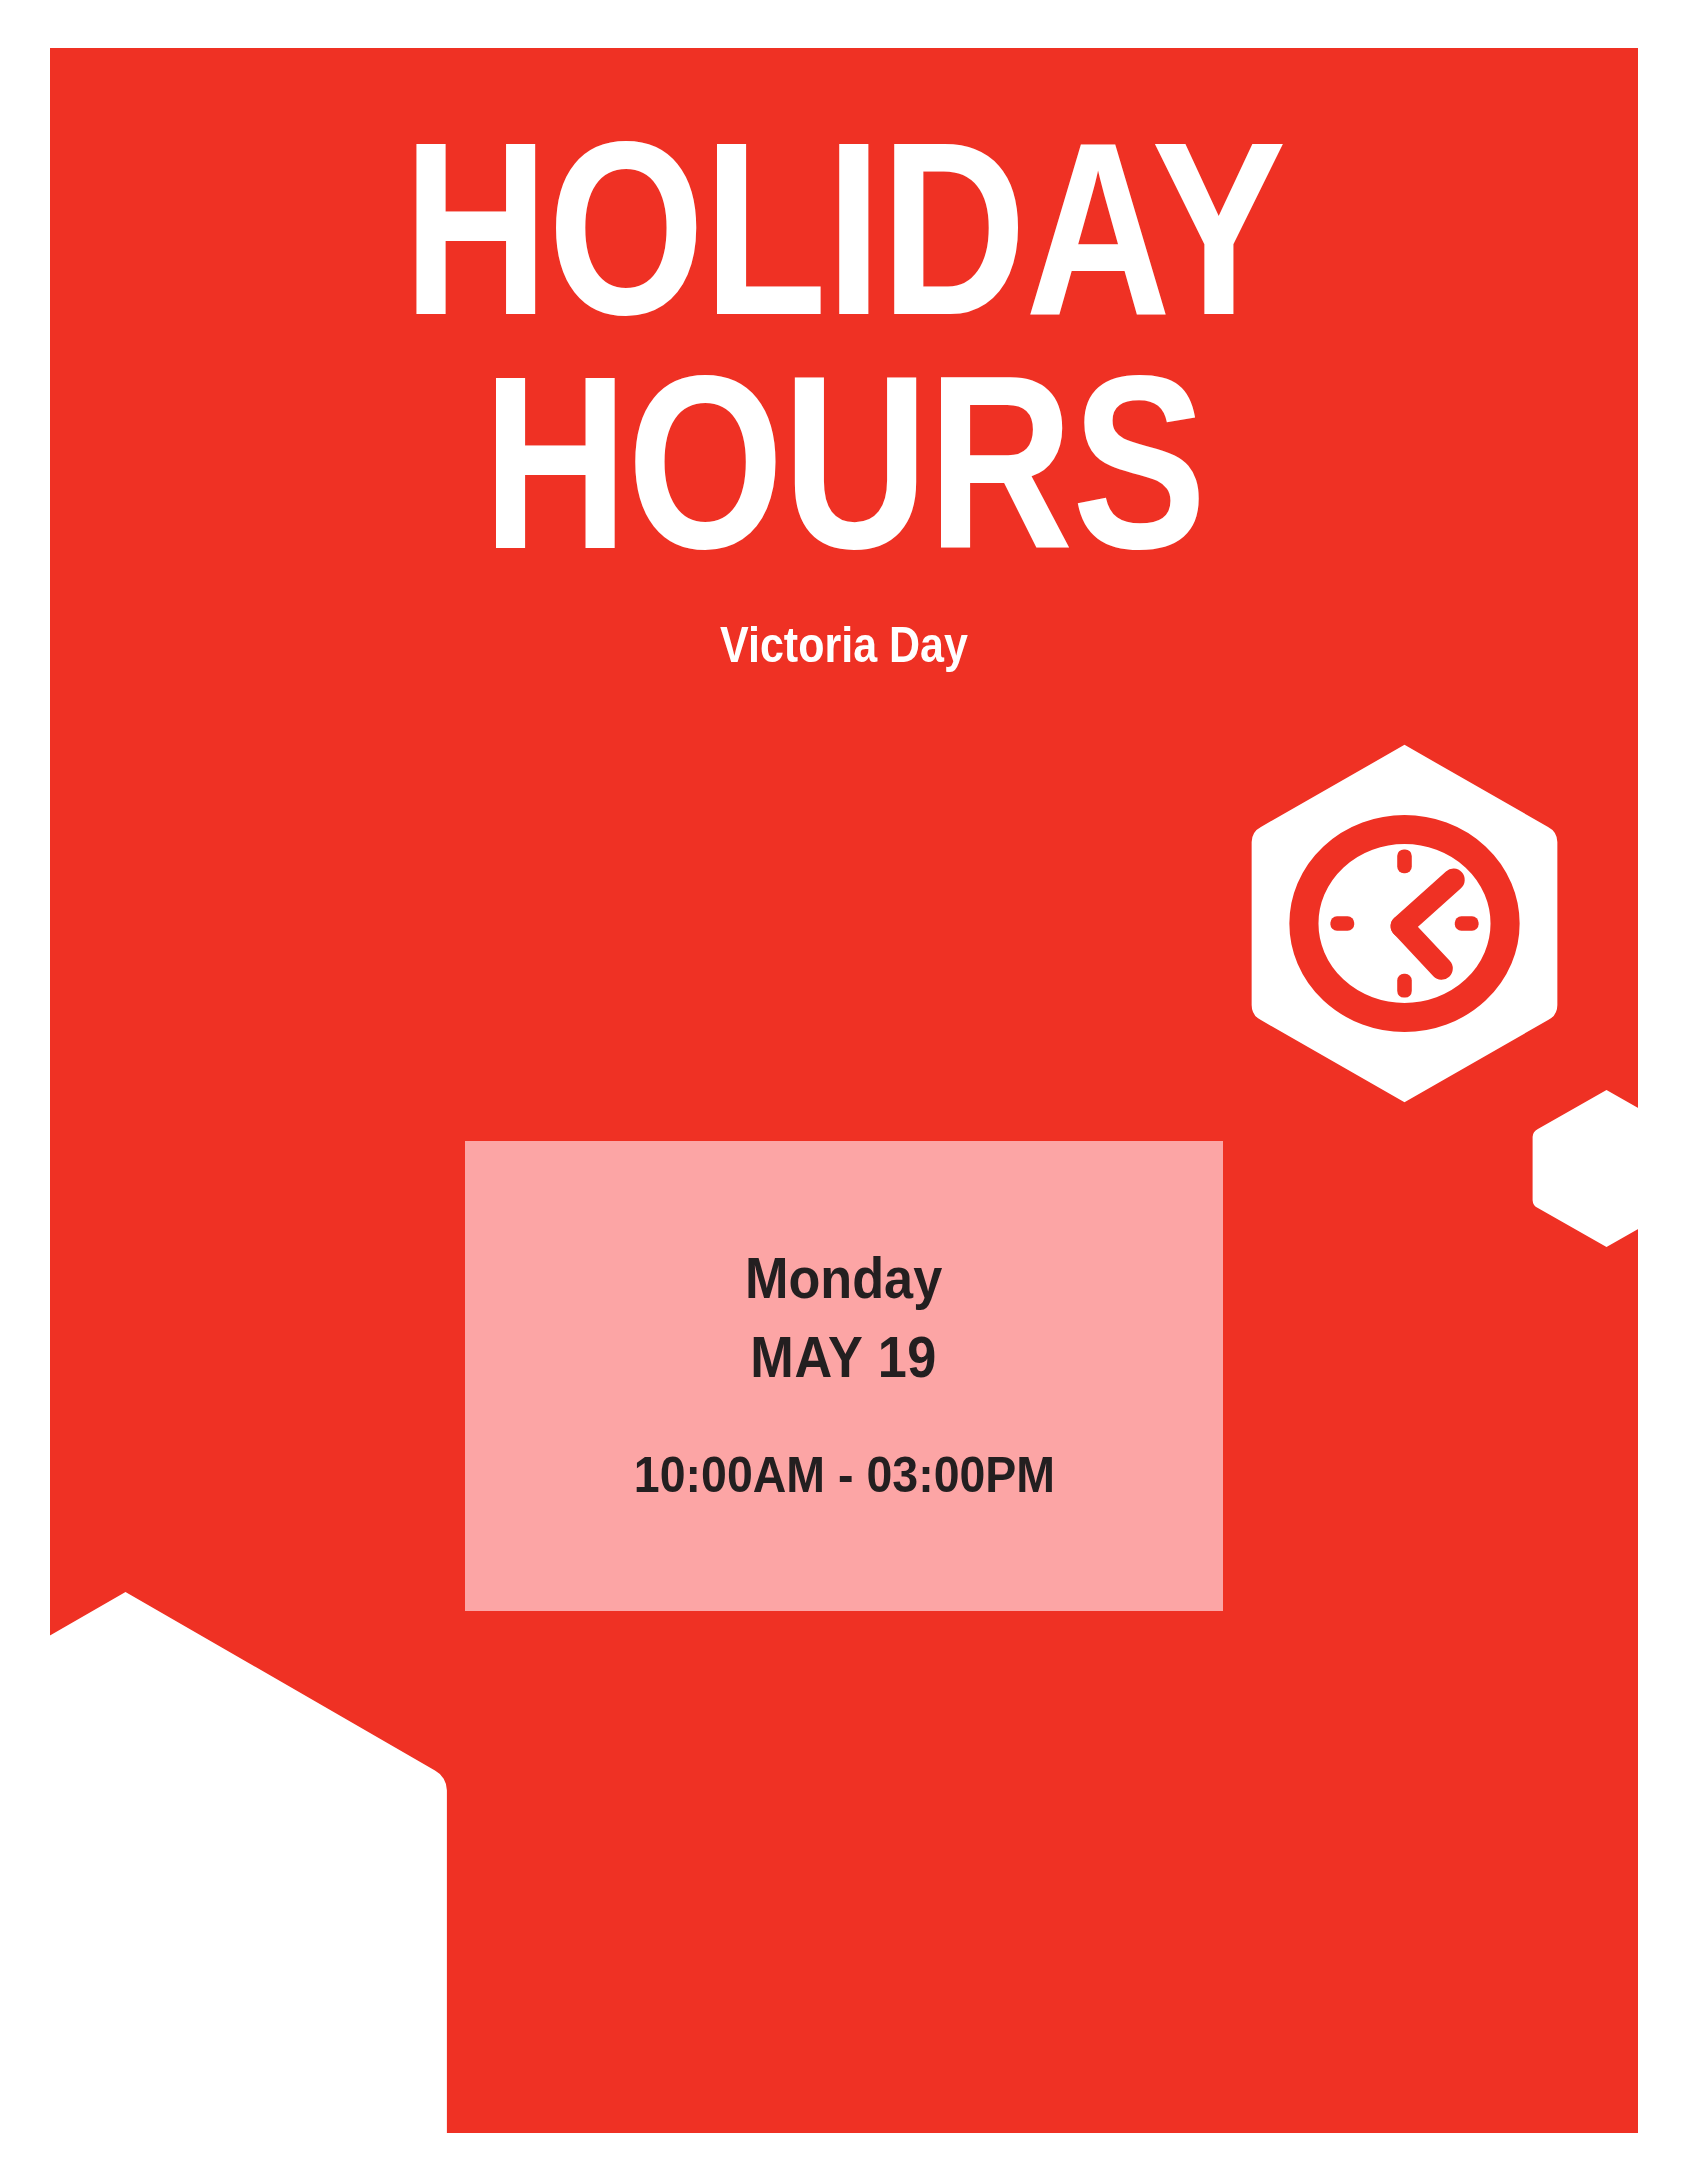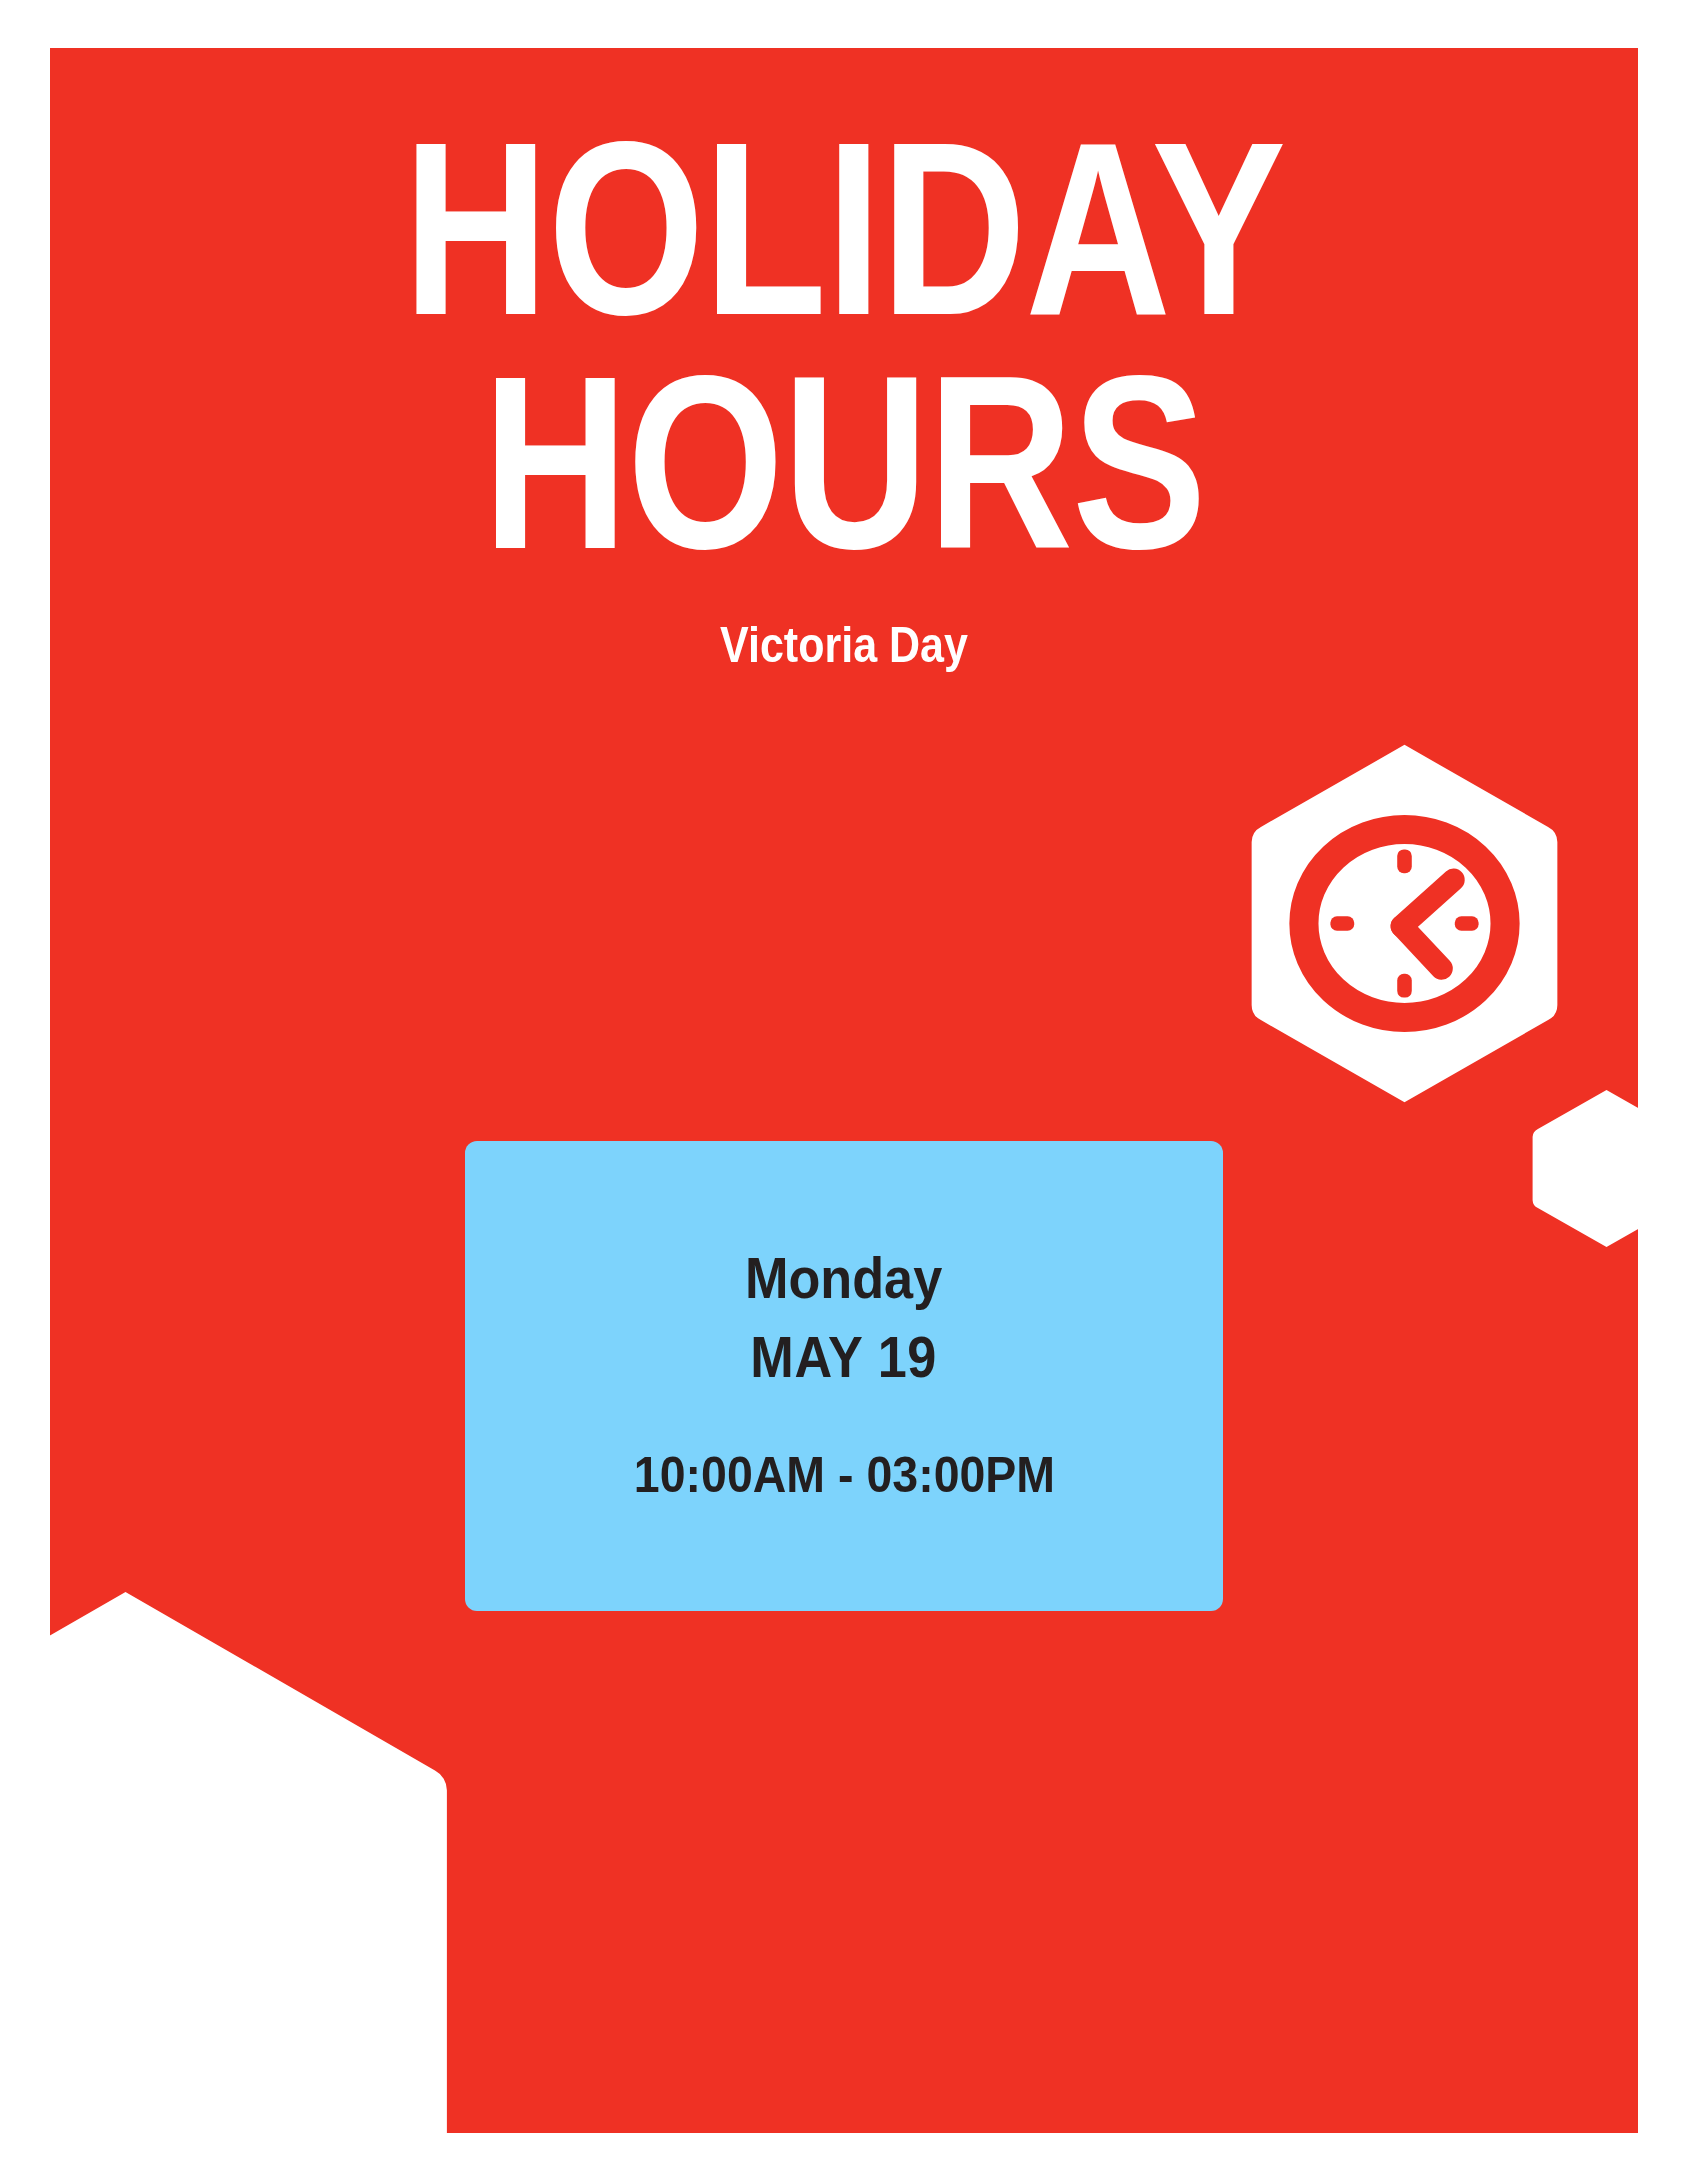--- a/index.html
+++ b/index.html
@@ -96,27 +96,26 @@
   }
   .hex-large svg { display: block; width: 100%; height: 100%; }
 
   
   .info-card {
     position: absolute;
     left: 465px;
     top: 1141px;
     width: 758px;
     height: 470px;
-    background: #7dd3fc;
+    background: #fca5a5;
     box-sizing: border-box;
     display: flex;
     flex-direction: column;
     align-items: center;
     justify-content: flex-start;
-    border-radius: 12px;
   }
   .card-day {
     margin-top: 108px;
     font-family: "Liberation Sans Narrow", "Liberation Sans", sans-serif;
     font-weight: bold;
     font-size: 58px;
     line-height: 1;
     color: #231F20;
     letter-spacing: 0px;
     transform: scaleX(0.9);

